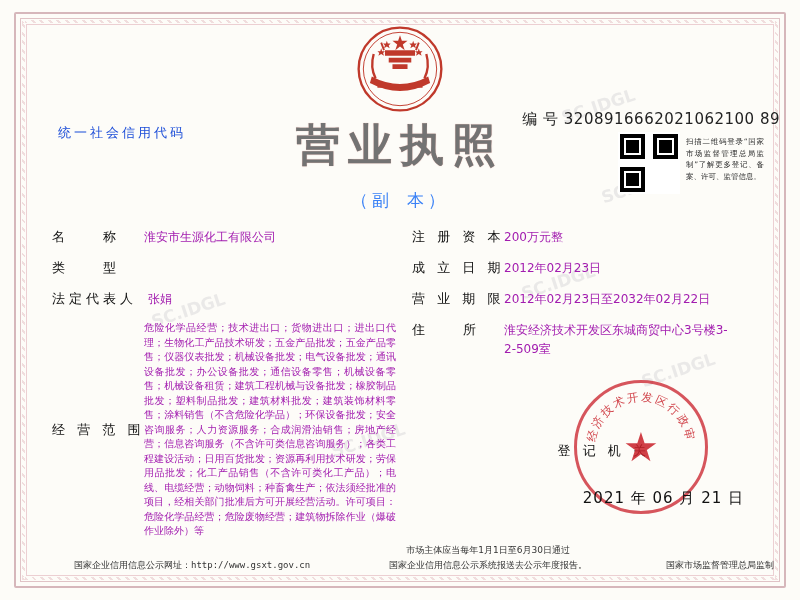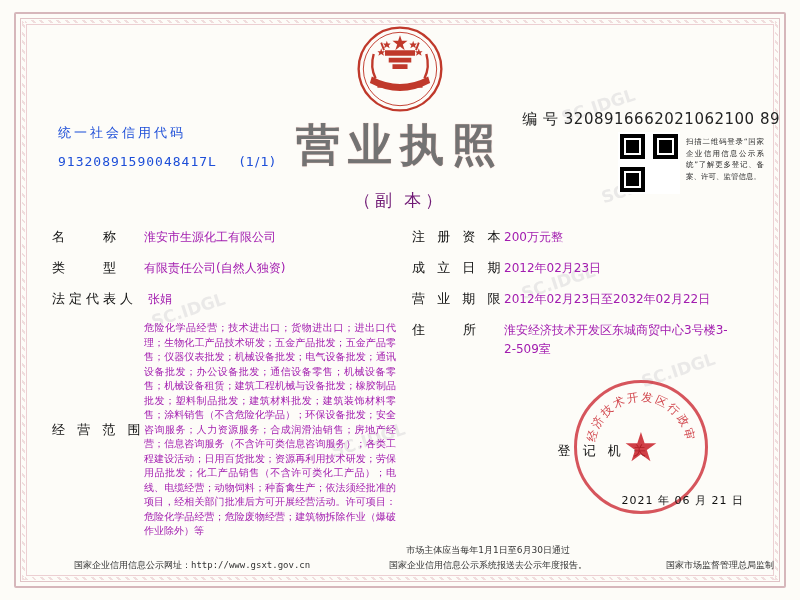--- a/index.html
+++ b/index.html
@@ -71,24 +71,24 @@
   .main-title {
     font-family: "DejaVu Serif", "Liberation Serif", serif;
     font-size: 44px;
     letter-spacing: 8px;
     color: #737373;
     font-weight: bold;
     text-shadow: 0 0 1px rgba(180,40,30,0.4);
   }
   .sub-title {
     margin-top: 14px;
-    font-family: Liberation Serif, serif;
+    font-family: Liberation Mono, monospace;
     font-size: 17px;
     letter-spacing: 4px;
-    color: #701a75;
+    color: #3b82f6;
   }
   
   .credit-block {
     position: absolute;
     left: 58px;
     top: 124px;
     color: #1d4ed8;
   }
   .credit-label {
     font-size: 13px;
@@ -233,21 +233,21 @@
     bottom: 140px;
     font-size: 13px;
     letter-spacing: 4px;
     color: #111;
     font-family: "DejaVu Sans", sans-serif;
   }
   .issue-date {
     position: absolute;
     right: 56px;
     bottom: 92px;
-    font-size: 11px;
+    font-size: 15px;
     color: #111;
     letter-spacing: 1px;
     font-family: "DejaVu Sans", sans-serif;
   }
   .seal {
     position: absolute;
     right: 92px;
     bottom: 86px;
     width: 128px;
     height: 128px;
@@ -317,24 +317,20 @@
 
   <div class="watermark" style="left:560px; top:96px;">SC.IDGL</div>
   <div class="watermark" style="left:600px; top:176px;">SC.IDGL</div>
   <div class="watermark" style="left:520px; top:272px;">SC.IDGL</div>
   <div class="watermark" style="left:150px; top:300px;">SC.IDGL</div>
   <div class="watermark" style="left:330px; top:430px;">SC.IDGL</div>
   <div class="watermark" style="left:640px; top:360px;">SC.IDGL</div>
 
   <div class="credit-block">
     <div class="credit-label">统一社会信用代码</div>
-    <div class="credit-value">
-      <span>91320891590048417L</span>
-      <span class="seq">(1/1)</span>
-    </div>
   </div>
 
   <div class="reg-number">
     <span>编 号</span>
     <span>3208916662021062100 89</span>
   </div>
 
   <div class="qr-wrap">
     <div class="qr-code">
       <div class="qr-noise"></div>
@@ -342,21 +338,21 @@
           <i></i>
         </div>
       <div class="qr-eye tr">
           <i></i>
         </div>
       <div class="qr-eye bl">
           <i></i>
         </div>
     </div>
   </div>
-  <div class="qr-note">扫描二维码登录“国家企业信用信息公示系统”了解更多登记、备案、许可、监管信息。</div>
+  <div class="qr-note">扫描二维码登录“国家市场监督管理总局监制”了解更多登记、备案、许可、监管信息。</div>
 
   <div class="title-block">
     <div class="main-title">营业执照</div>
     <div class="sub-title">（副 本）</div>
   </div>
 
   <div class="fields">
 
     <div class="row">
       <div class="col-left">
@@ -365,21 +361,20 @@
       </div>
       <div class="col-right">
         <div class="flabel">注 册 资 本</div>
         <div class="fvalue">200万元整</div>
       </div>
     </div>
 
     <div class="row">
       <div class="col-left">
         <div class="flabel">类　　型</div>
-        <div class="fvalue">有限责任公司(自然人独资)</div>
       </div>
       <div class="col-right">
         <div class="flabel">成 立 日 期</div>
         <div class="fvalue">2012年02月23日</div>
       </div>
     </div>
 
     <div class="row">
       <div class="col-left">
         <div class="flabel wide">法定代表人</div>

